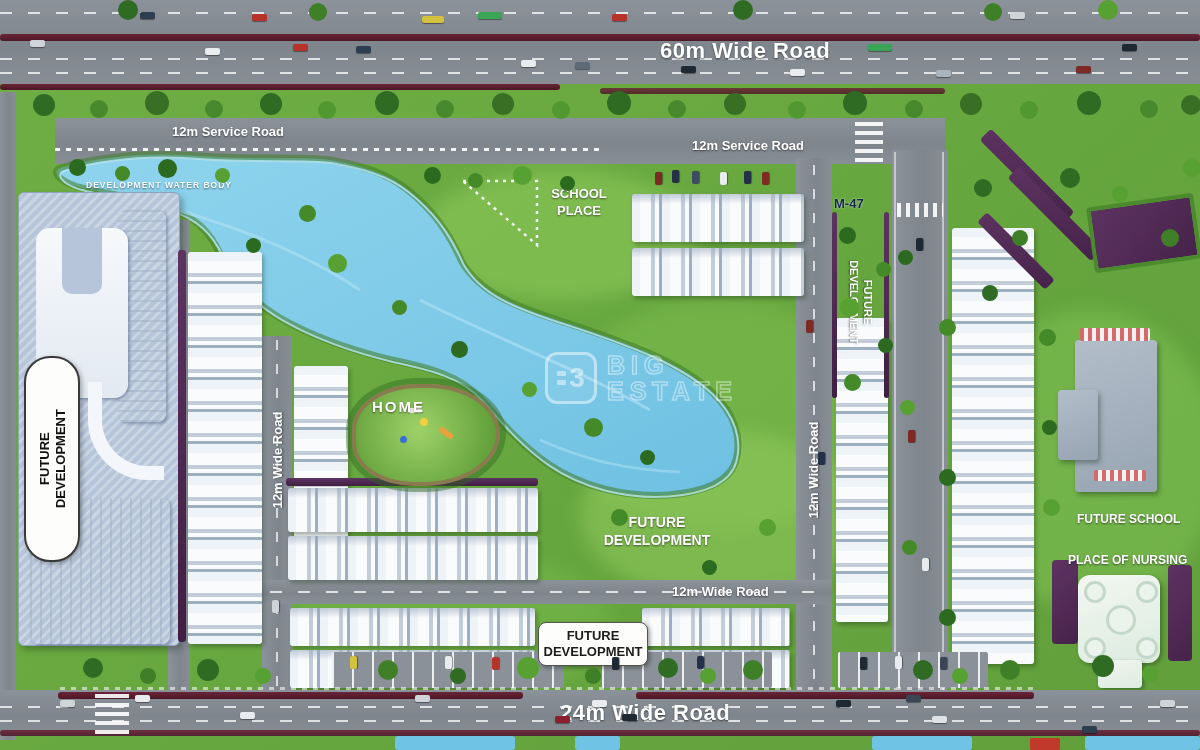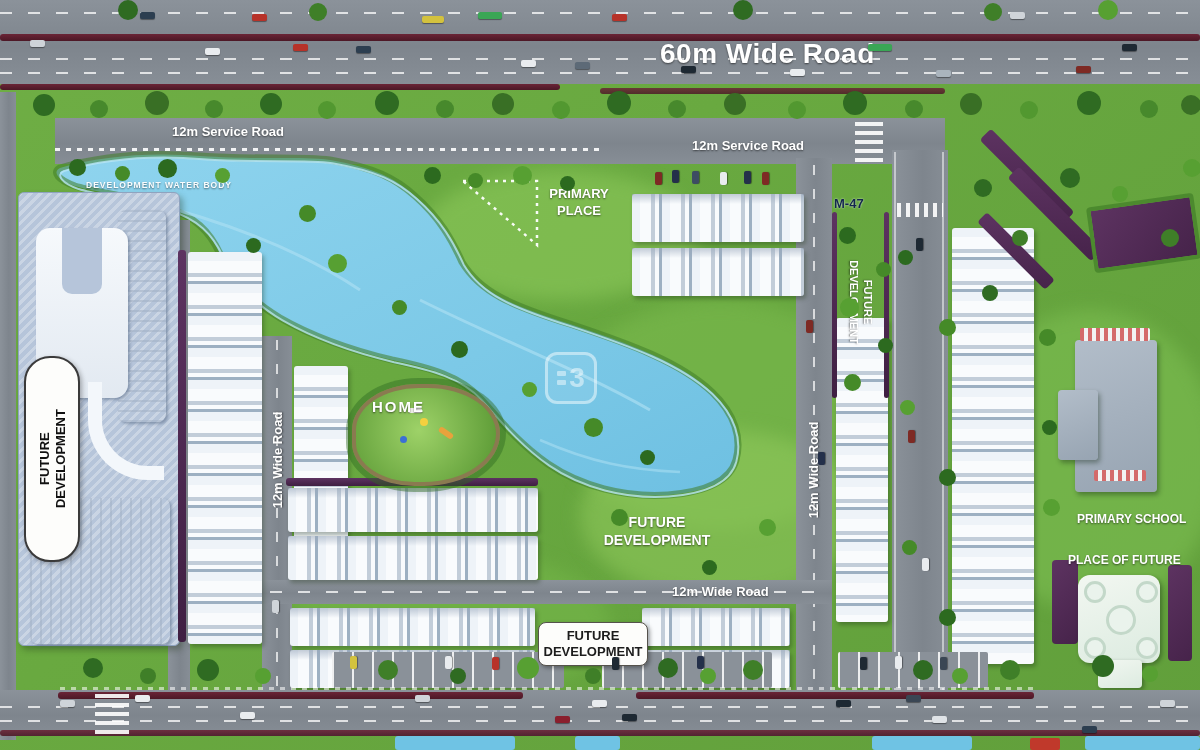--- a/index.html
+++ b/index.html
@@ -31,21 +31,21 @@
     background:linear-gradient(180deg,rgba(150,165,185,.55),transparent);}
   .podium{position:absolute;background:#b6c5da;border:1px solid #8fa3bf;border-radius:6px;
     background-image:repeating-linear-gradient(135deg,rgba(255,255,255,.28) 0 3px,transparent 3px 7px);
     box-shadow:3px 4px 6px rgba(30,50,20,.35);}
   .white-bld{position:absolute;background:linear-gradient(180deg,#f6f9fc,#e2e9f1);border-radius:8px;
     box-shadow:2px 2px 3px rgba(70,90,120,.45);}
   .ribs-h{background-image:repeating-linear-gradient(180deg,rgba(160,175,195,.5) 0 2px,transparent 2px 10px);}
   .ribs-v{background-image:repeating-linear-gradient(90deg,rgba(160,175,195,.5) 0 2px,transparent 2px 10px);}
   
   .lbl{position:absolute;color:#fff;font-weight:bold;text-shadow:0 1px 2px rgba(0,0,0,.55);white-space:nowrap;}
-  .lbl-big{font-size:28px;letter-spacing:.5px;}
+  .lbl-big{font-size:22px;letter-spacing:.5px;}
   .lbl-med{font-size:13px;}
   .lbl-center{text-align:center;white-space:normal;}
   .rotbox{position:absolute;display:flex;align-items:center;justify-content:center;}
   .whitebox{position:absolute;background:#fdfdfb;border:1.5px solid #55524c;border-radius:8px;
     display:flex;align-items:center;justify-content:center;text-align:center;color:#1c1c1c;
     font-weight:bold;box-shadow:2px 2px 4px rgba(0,0,0,.35);}
   .pill{position:absolute;background:#fdfdfb;border:2px solid #3a3a3a;border-radius:26px;
     display:flex;align-items:center;justify-content:center;box-shadow:2px 2px 5px rgba(0,0,0,.3);}
   .pill-text{transform:rotate(-90deg);color:#111;font-weight:bold;font-size:13px;line-height:1.2;
     text-align:center;width:190px;}
@@ -192,64 +192,65 @@
 
   <div class="bed" style="left:968px;top:168px;width:118px;height:16px;transform:rotate(45deg);"></div>
   <div class="bed" style="left:996px;top:206px;width:118px;height:16px;transform:rotate(45deg);"></div>
   <div class="bed" style="left:968px;top:244px;width:96px;height:14px;transform:rotate(45deg);"></div>
   <div class="bed" style="left:1090px;top:200px;width:100px;height:58px;transform:rotate(-8deg);border:4px solid #4c8a2e;"></div>
 
   <div class="school" style="left:1075px;top:340px;width:82px;height:152px;"></div>
   <div class="school" style="left:1058px;top:390px;width:40px;height:70px;"></div>
   <div class="abs" style="left:1080px;top:328px;width:70px;height:13px;border-radius:2px;background:repeating-linear-gradient(90deg,#d46a6a 0 4px,#f2f2f2 4px 8px);"></div>
   <div class="abs" style="left:1094px;top:470px;width:52px;height:11px;border-radius:2px;background:repeating-linear-gradient(90deg,#d46a6a 0 4px,#f2f2f2 4px 8px);"></div>
-  <div class="lbl" style="left:1077px;top:512px;font-size:12px;">PRIMARY SCHOOL</div>
+  <div class="lbl" style="left:1077px;top:512px;font-size:12px;">FUTURE SCHOOL</div>
 
   <div class="bed" style="left:1052px;top:560px;width:26px;height:84px;"></div>
   <div class="bed" style="left:1168px;top:565px;width:24px;height:96px;"></div>
   <div class="temple" style="left:1078px;top:575px;width:82px;height:88px;">
     <div class="dome" style="left:28px;top:30px;width:24px;height:24px;"></div>
     <div class="dome" style="left:6px;top:6px;width:16px;height:16px;"></div>
     <div class="dome" style="left:58px;top:6px;width:16px;height:16px;"></div>
     <div class="dome" style="left:6px;top:62px;width:16px;height:16px;"></div>
     <div class="dome" style="left:58px;top:62px;width:16px;height:16px;"></div>
   </div>
   <div class="temple" style="left:1098px;top:660px;width:44px;height:28px;border-radius:4px;"></div>
-  <div class="lbl" style="left:1068px;top:553px;font-size:12px;">PLACE OF FUTURE</div>
+  <div class="lbl" style="left:1068px;top:553px;font-size:12px;">PLACE OF NURSING</div>
 
   <div class="parkbay" style="left:332px;top:652px;width:232px;height:36px;"></div>
   <div class="parkbay" style="left:602px;top:652px;width:170px;height:36px;"></div>
   <div class="parkbay" style="left:838px;top:652px;width:150px;height:36px;"></div>
 
   <div class="road" style="left:0;top:690px;width:1200px;height:46px;"></div>
   <div class="dotline" style="left:60px;top:687px;width:975px;opacity:.55;"></div>
   <div class="median" style="left:58px;top:692px;width:465px;height:7px;"></div>
   <div class="median" style="left:636px;top:692px;width:398px;height:7px;"></div>
   <div class="dashline" style="left:0;top:706px;width:1200px;"></div>
   <div class="dashline" style="left:0;top:720px;width:1200px;"></div>
   <div class="median" style="left:0;top:730px;width:1200px;height:6px;opacity:.9;"></div>
   <div class="zebra-h" style="left:95px;top:692px;width:34px;height:42px;"></div>
+  <div class="lbl lbl-big" style="left:560px;top:700px;">24m Wide Road</div>
 
   <div class="abs" style="left:395px;top:736px;width:120px;height:14px;background:#6fc3e4;border-radius:3px;"></div>
   <div class="abs" style="left:575px;top:736px;width:45px;height:14px;background:#6fc3e4;border-radius:3px;"></div>
   <div class="abs" style="left:872px;top:736px;width:100px;height:14px;background:#6fc3e4;border-radius:3px;"></div>
   <div class="abs" style="left:1085px;top:736px;width:115px;height:14px;background:#6fc3e4;border-radius:3px;"></div>
   <div class="abs" style="left:1030px;top:738px;width:30px;height:12px;background:#c0392b;border-radius:2px;"></div>
 
   <div class="rotbox" style="left:217px;top:400px;width:120px;height:120px;transform:rotate(-90deg);">
     <span class="lbl" style="position:static;font-size:13px;">12m Wide Road</span>
   </div>
   <div class="rotbox" style="left:753px;top:410px;width:120px;height:120px;transform:rotate(-90deg);">
     <span class="lbl" style="position:static;font-size:13px;">12m Wide Road</span>
   </div>
   <div class="lbl lbl-med" style="left:672px;top:584px;">12m Wide Road</div>
 
   <div class="lbl" style="left:86px;top:180px;font-size:8.5px;letter-spacing:1px;font-weight:bold;opacity:.95;">DEVELOPMENT WATER BODY</div>
   <div class="lbl lbl-center" style="left:544px;top:186px;width:70px;font-size:13px;line-height:1.3;">
-    <span>PRIMARY</span><br>
+    <span>SCHOOL</span><br>
     <span>PLACE</span>
   </div>
   <div class="lbl lbl-center" style="left:596px;top:514px;width:122px;font-size:14px;line-height:1.25;">
     <span>FUTURE</span><br>
     <span>DEVELOPMENT</span>
   </div>
   <div class="whitebox" style="left:538px;top:622px;width:108px;height:42px;font-size:13px;line-height:1.25;">
     <div>
       <span>FUTURE</span><br>
       <span>DEVELOPMENT</span>
@@ -336,15 +337,19 @@
   <div class="car" style="left:1160px;top:700px;background:#cfd4d9;"></div>
 
   <div class="wm" style="left:545px;top:352px;">
     <div class="wm-logo">
       <span class="wm-bars">
           <i></i>
           <i></i>
         </span>
       <span class="wm-glyph">3</span>
     </div>
+    <div class="wm-text">
+      <div>BIG</div>
+      <div>ESTATE</div>
+    </div>
   </div>
 
 </div>
 
 </body></html>

